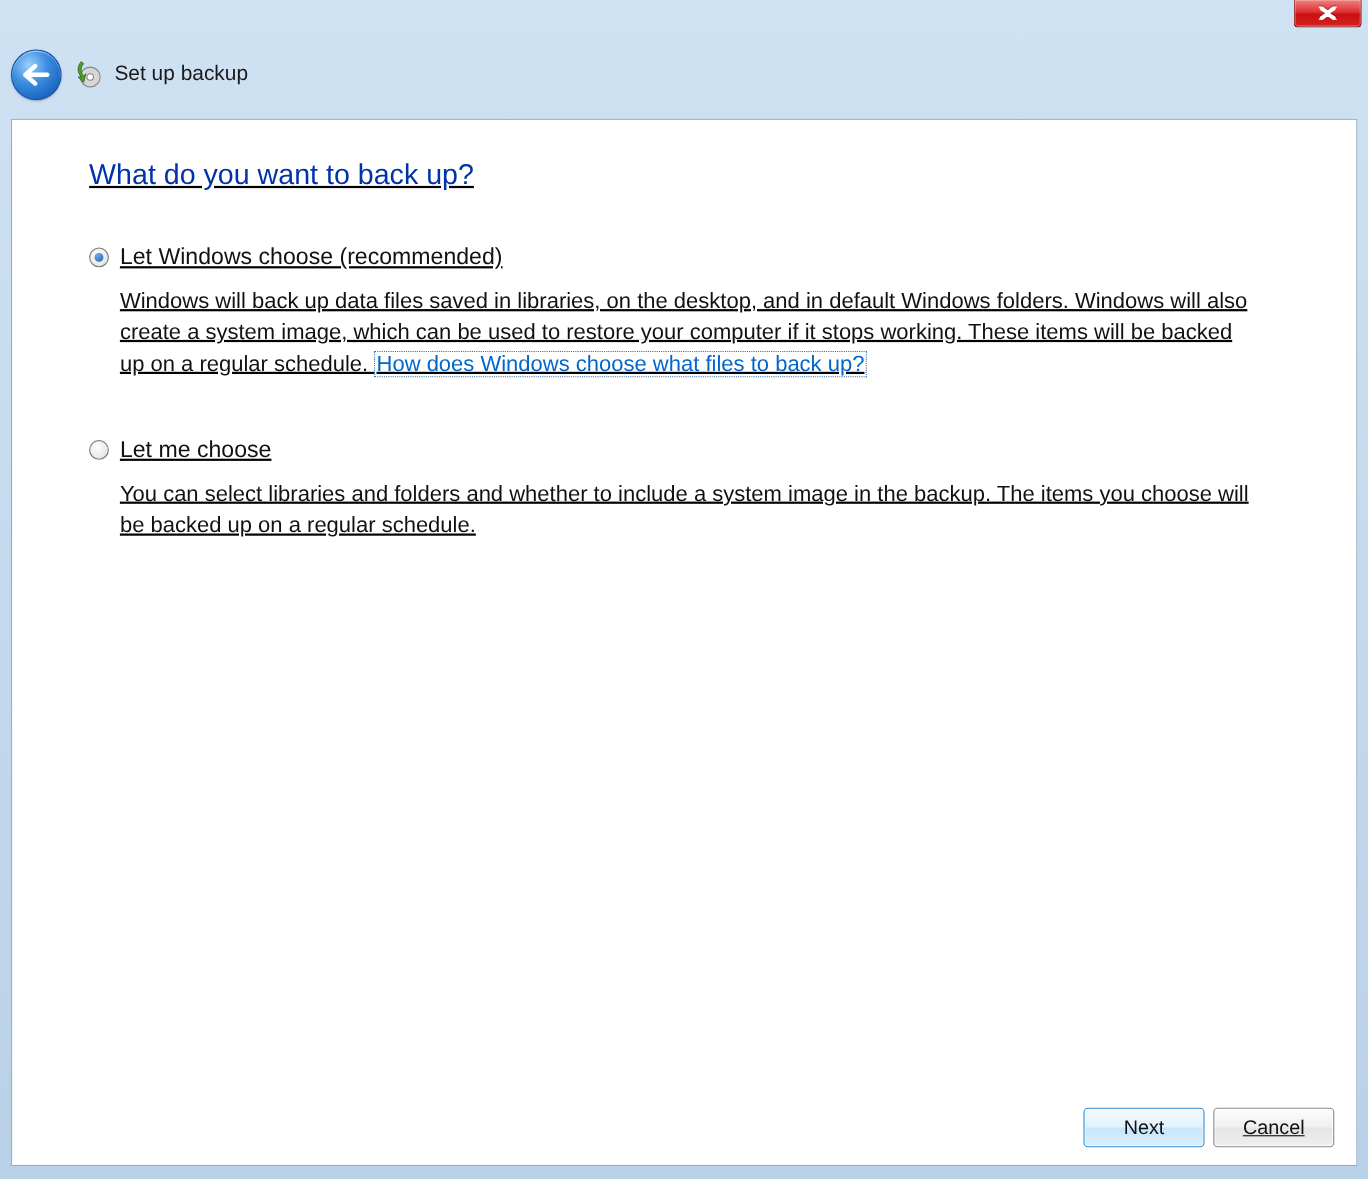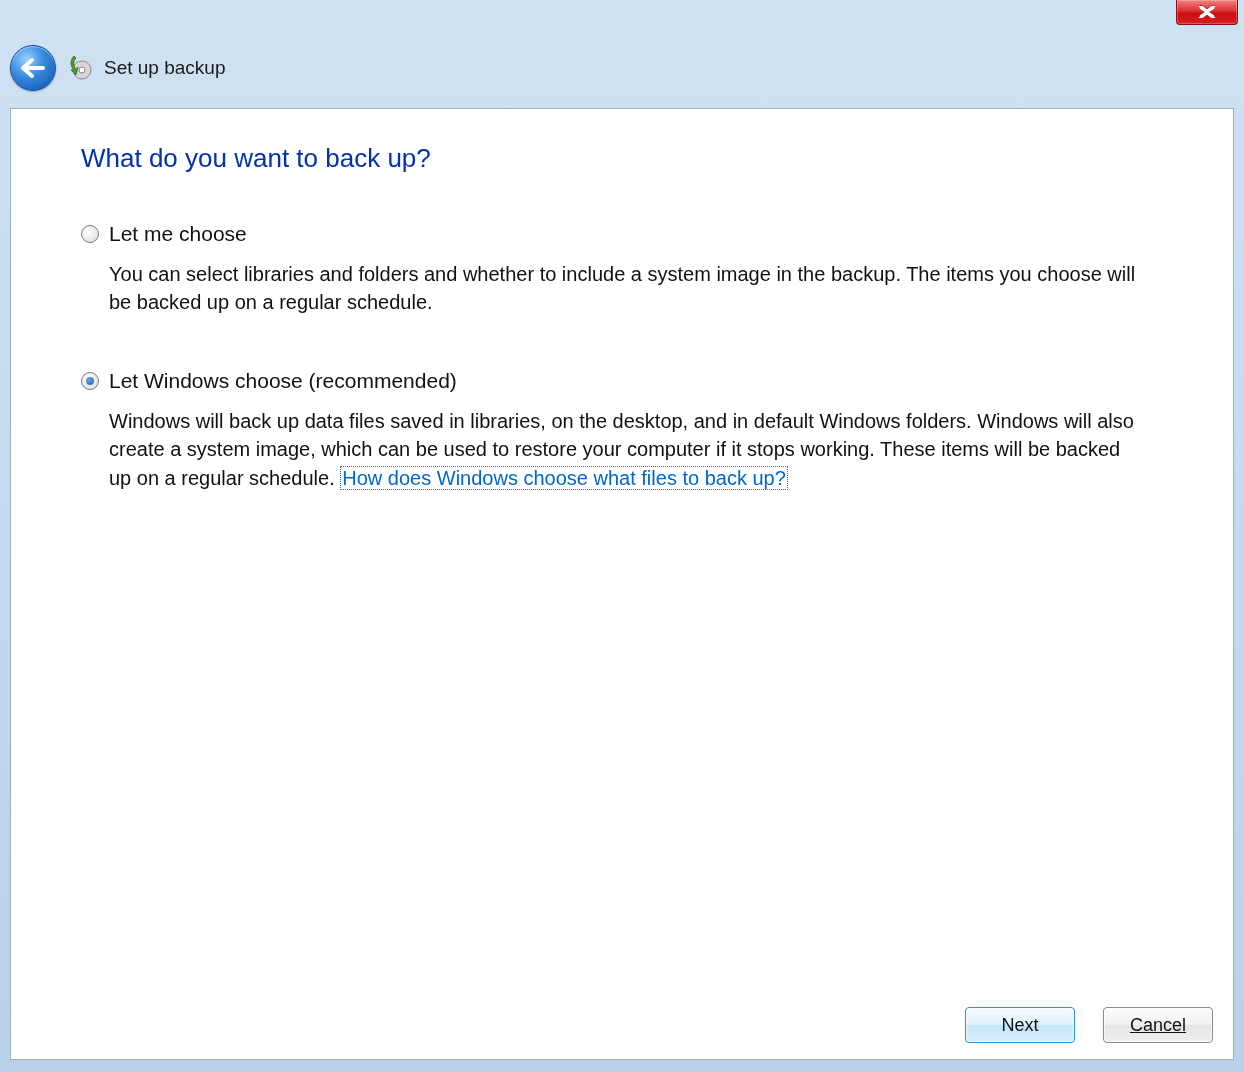--- a/index.html
+++ b/index.html
@@ -74,20 +74,21 @@
     position: absolute;
     left: 10px;
     right: 10px;
     top: 108px;
     bottom: 12px;
     background: #ffffff;
     border: 1px solid #9aaec2;
   }
   .content {
     padding: 34px 91px 0 70px;
+    text-decoration: underline;
   }
   .page-heading {
     color: #0033aa;
     font-size: 26px;
     font-weight: 400;
     margin: 0 0 48px 0;
   }
   .option {
     margin-bottom: 52px;
   }
@@ -131,21 +132,21 @@
     text-decoration: none;
     border: 1px dotted #3a6ea8;
     padding: 0 1px;
     cursor: pointer;
   }
   .footer {
     position: absolute;
     bottom: 16px;
     right: 20px;
     display: flex;
-    gap: 28px;
+    gap: 8px;
   }
   .btn {
     min-width: 110px;
     height: 36px;
     font-size: 18px;
     font-family: inherit;
     border-radius: 4px;
     cursor: pointer;
     padding: 0 18px;
   }
@@ -189,38 +190,38 @@
         <circle cx="16" cy="16" r="3" fill="#fff" stroke="#888" stroke-width="1"></circle>
         <path d="M8 2 C4 6 4 12 8 16 L5 16 L10 21 L12 13 L10 15 C7 12 7 7 10 4 Z" fill="#4aa02c" stroke="#2e6b18" stroke-width="0.8"></path>
       </svg>
     </div>
     <div class="header-title">Set up backup</div>
   </div>
 
   <div class="content-wrap">
     <div class="content">
       <h1 class="page-heading">What do you want to back up?</h1>
-
-      <div class="option">
-        <div class="option-head">
-          <span class="radio"></span>
-          <span class="option-label">Let me choose</span>
-        </div>
-        <div class="option-desc">You can select libraries and folders and whether to include a system image in the backup. The items you choose will be backed up on a regular schedule.</div>
-      </div>
 
       <div class="option">
         <div class="option-head">
           <span class="radio checked"></span>
           <span class="option-label">Let Windows choose (recommended)</span>
         </div>
         <div class="option-desc">
           <span>Windows will back up data files saved in libraries, on the desktop, and in default Windows folders. Windows will also create a system image, which can be used to restore your computer if it stops working. These items will be backed up on a regular schedule. </span><a class="help-link">How does Windows choose what files to back up?</a>
         </div>
       </div>
+
+      <div class="option">
+        <div class="option-head">
+          <span class="radio"></span>
+          <span class="option-label">Let me choose</span>
+        </div>
+        <div class="option-desc">You can select libraries and folders and whether to include a system image in the backup. The items you choose will be backed up on a regular schedule.</div>
+      </div>
     </div>
 
     <div class="footer">
       <button class="btn btn-next">Next</button>
       <button class="btn btn-cancel">Cancel</button>
     </div>
   </div>
 </div>
 
 </body></html>

